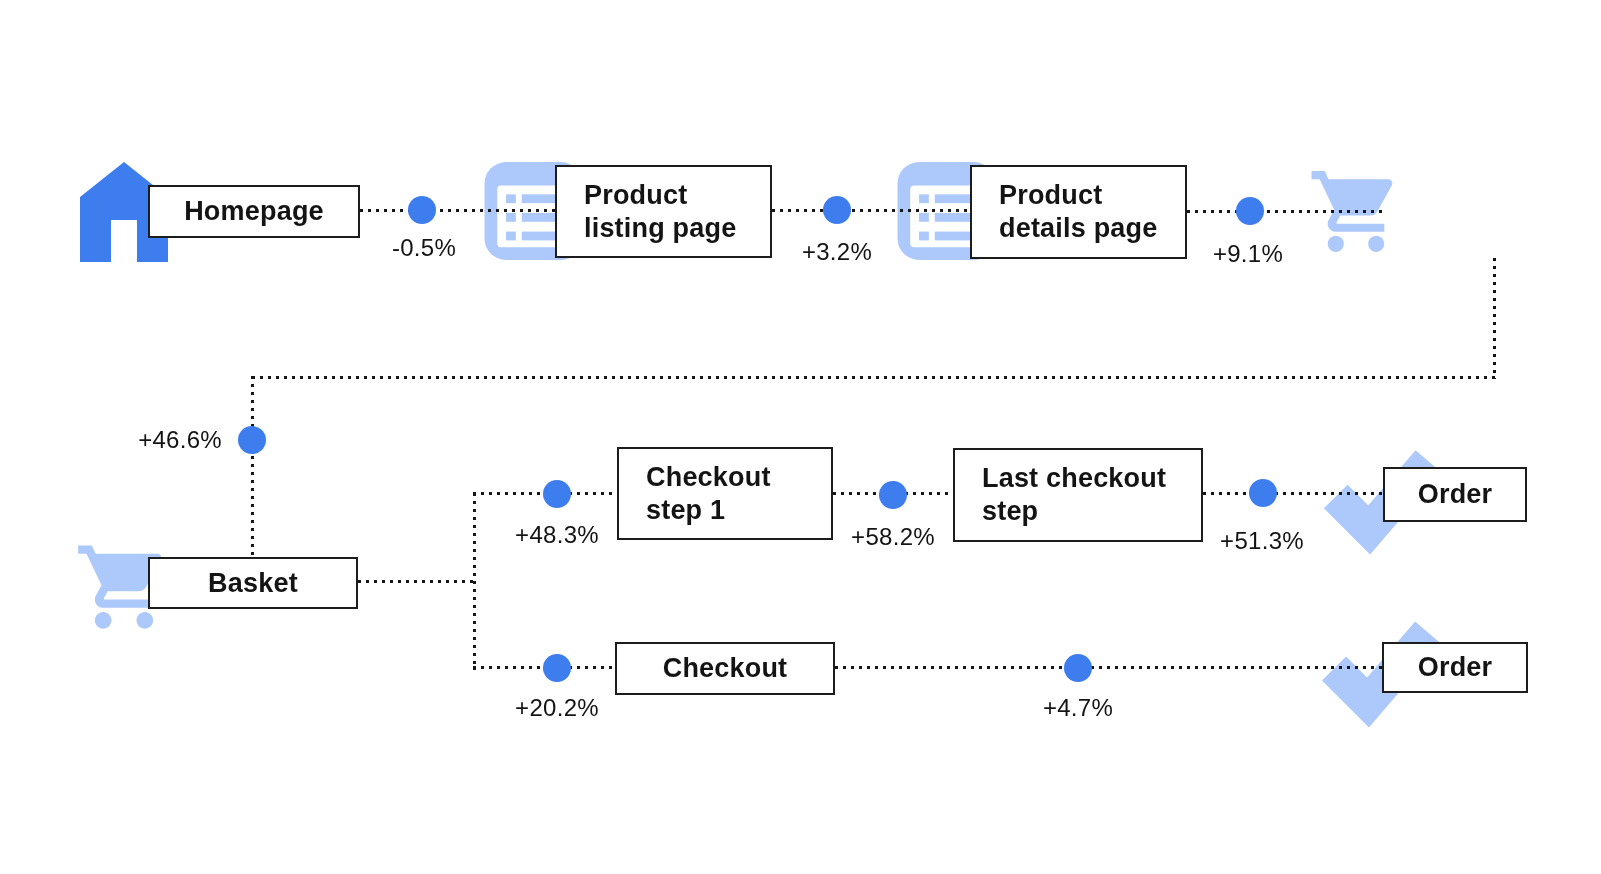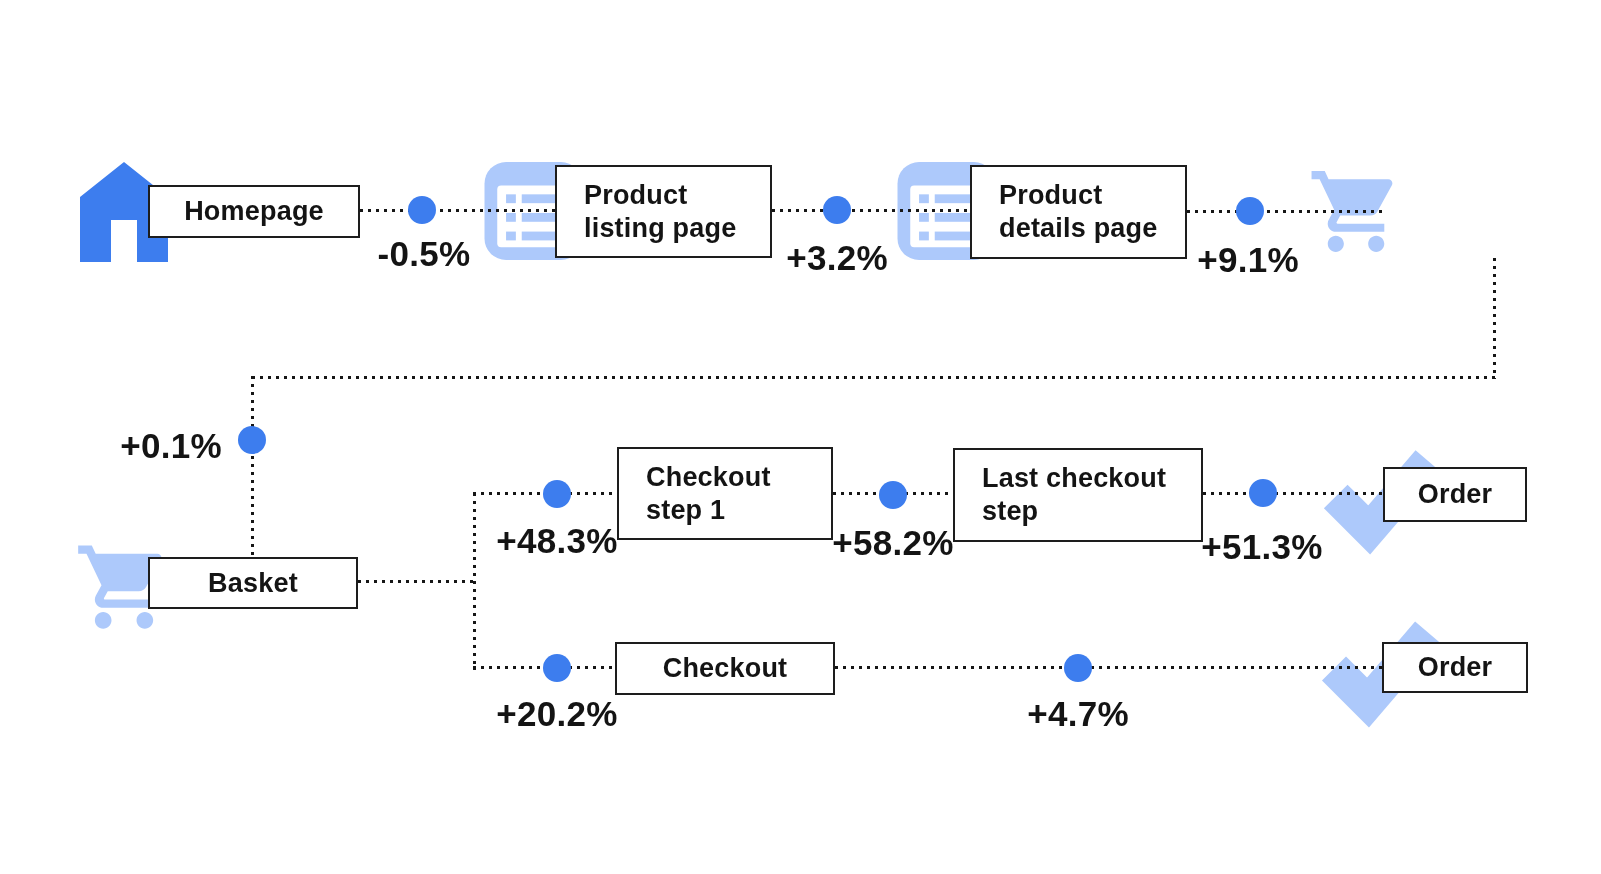--- a/index.html
+++ b/index.html
@@ -31,21 +31,21 @@
   .box{position:absolute;z-index:3;background:#ffffff;border:2px solid var(--border);
     display:flex;align-items:center;font-weight:700;font-size:27px;line-height:33px;
     white-space:pre-line;letter-spacing:0.2px;}
   .box.center{justify-content:center;text-align:center;}
   .box.left{justify-content:flex-start;padding-left:27px;text-align:left;}
 
   
   .dot{position:absolute;z-index:4;width:28px;height:28px;border-radius:50%;background:var(--blue);}
 
   
-  .pct{position:absolute;z-index:4;font-weight:700;font-size:35px;letter-spacing:0.3px;
+  .pct{position:absolute;z-index:4;font-weight:400;font-size:24px;letter-spacing:0.3px;
     transform:translateX(-50%);white-space:nowrap;}
   .pct.right-anchor{transform:translateX(-100%);}
 </style>
 </head>
 <body>
 
 <div class="canvas">
 
   <span class="icon" style="left:78px;top:160px">
     <svg width="92" height="102" viewBox="0 0 92 102">
@@ -146,20 +146,20 @@
   <div class="dot" style="left:238px;top:426px"></div>
   <div class="dot" style="left:543px;top:480px"></div>
   <div class="dot" style="left:879px;top:481px"></div>
   <div class="dot" style="left:1249px;top:479px"></div>
   <div class="dot" style="left:543px;top:654px"></div>
   <div class="dot" style="left:1064px;top:654px"></div>
 
   <div class="pct" style="left:424px;top:234px">-0.5%</div>
   <div class="pct" style="left:837px;top:238px">+3.2%</div>
   <div class="pct" style="left:1248px;top:240px">+9.1%</div>
-  <div class="pct right-anchor" style="left:222px;top:426px">+0.1%</div>
+  <div class="pct right-anchor" style="left:222px;top:426px">+46.6%</div>
   <div class="pct" style="left:557px;top:521px">+48.3%</div>
   <div class="pct" style="left:893px;top:523px">+58.2%</div>
   <div class="pct" style="left:1262px;top:527px">+51.3%</div>
   <div class="pct" style="left:557px;top:694px">+20.2%</div>
   <div class="pct" style="left:1078px;top:694px">+4.7%</div>
 
 </div>
 
 </body></html>

